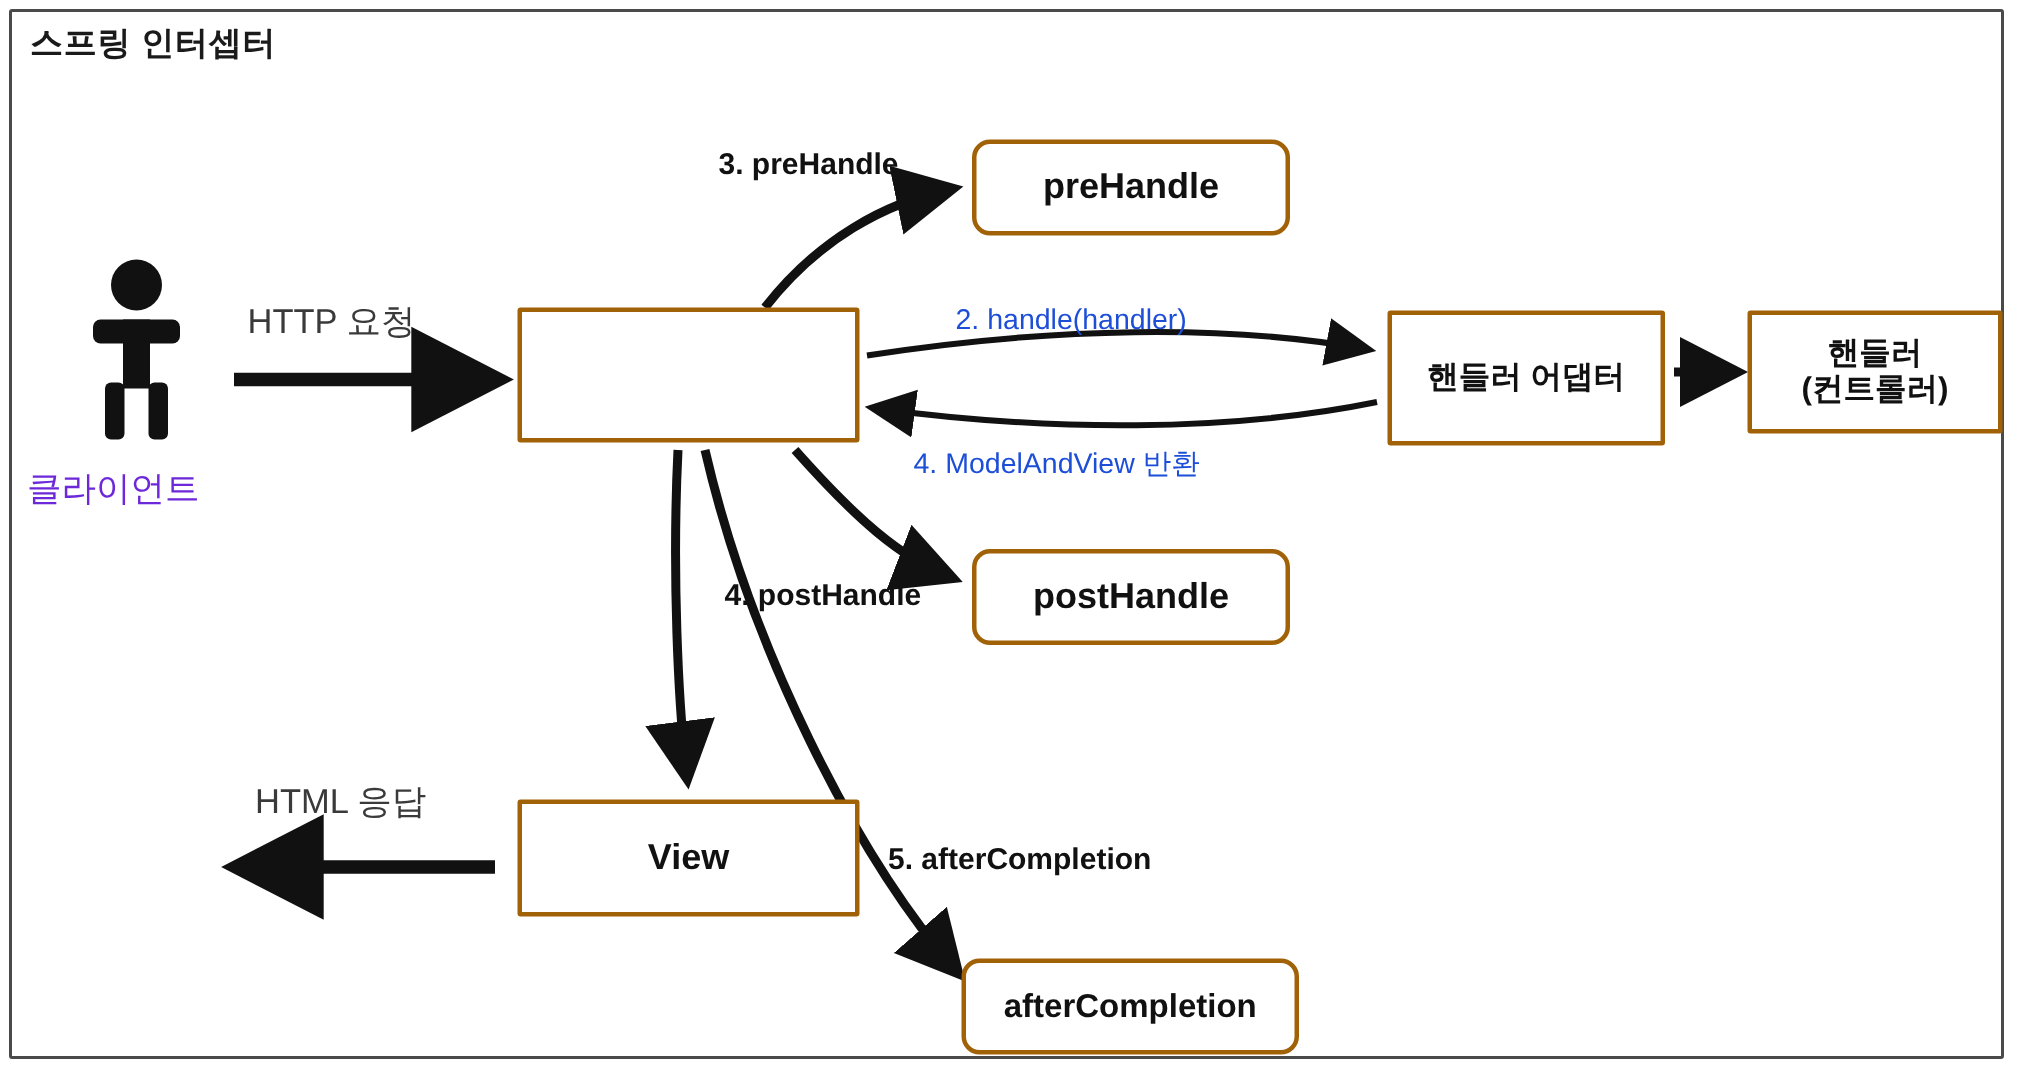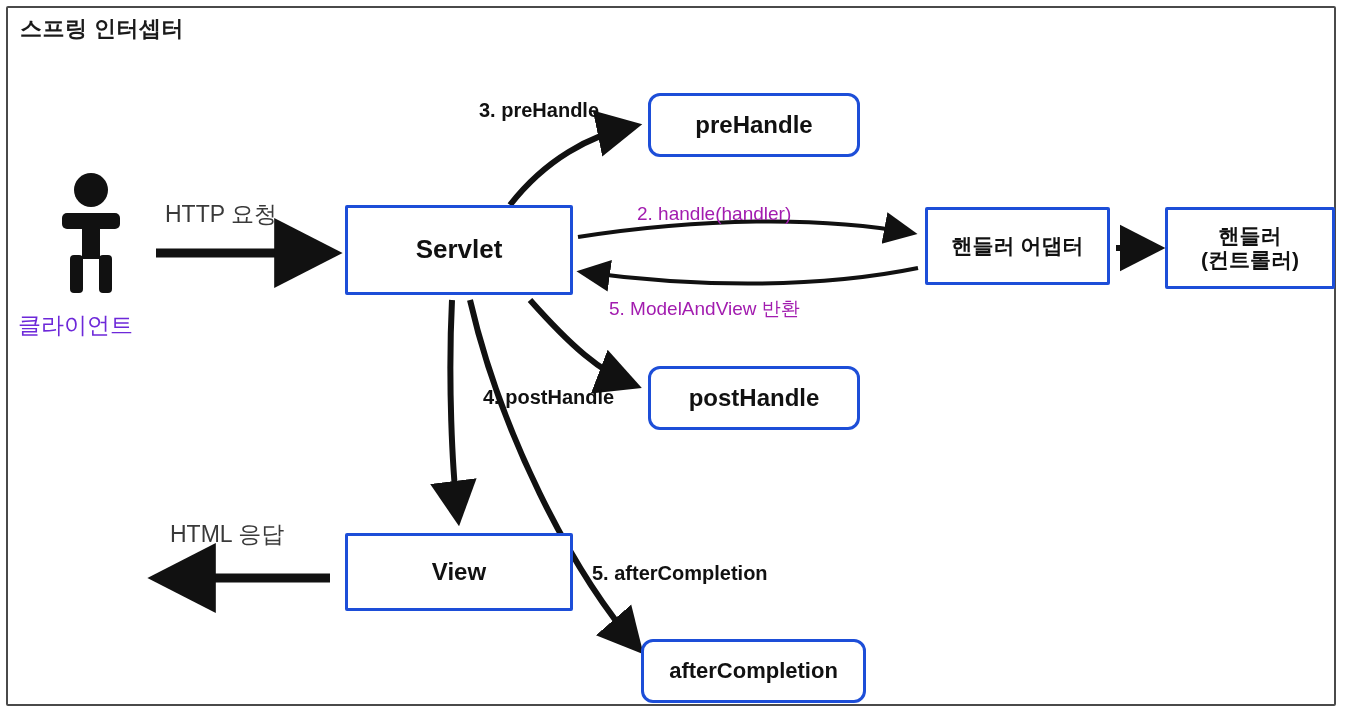--- a/index.html
+++ b/index.html
@@ -45,39 +45,39 @@
     pointer-events: none;
   }
   .node {
     position: absolute;
     box-sizing: border-box;
     display: flex;
     align-items: center;
     justify-content: center;
     text-align: center;
     background: #ffffff;
-    border: 3px solid #1d4ed8;
+    border: 3px solid #a16207;
     font-weight: bold;
     color: #111111;
     line-height: 1.15;
   }
   .node.rounded { border-radius: 12px; }
   .node.sharp { border-radius: 2px; }
 
   #node-prehandle  { left: 648px; top: 93px;  width: 212px; height: 64px;  font-size: 24px; }
   #node-dispatcher { left: 345px; top: 205px; width: 228px; height: 90px;  font-size: 26px; }
-  #node-adapter    { left: 925px; top: 207px; width: 185px; height: 78px;  font-size: 21px; }
+  #node-adapter    { left: 925px; top: 207px; width: 185px; height: 90px;  font-size: 21px; }
   #node-handler    { left: 1165px; top: 207px; width: 170px; height: 82px; font-size: 21px; }
   #node-posthandle { left: 648px; top: 366px; width: 212px; height: 64px;  font-size: 24px; }
   #node-view       { left: 345px; top: 533px; width: 228px; height: 78px;  font-size: 24px; }
   #node-aftercomp  { left: 641px; top: 639px; width: 225px; height: 64px;  font-size: 22px; }
 
   .label {
     position: absolute;
-    color: #a21caf;
+    color: #1d4ed8;
     white-space: nowrap;
   }
   .label.bold { font-weight: bold; color: #111111; }
 
   #label-http      { left: 165px; top: 199px; font-size: 23px; color: #3a3a3a; }
   #label-client    { left: 18px;  top: 310px; font-size: 23px; color: #6d28d9; }
   #label-html      { left: 170px; top: 519px; font-size: 23px; color: #3a3a3a; }
   #label-1         { left: 479px; top: 99px;  font-size: 20px; }
   #label-2         { left: 637px; top: 203px; font-size: 19px; }
   #label-3         { left: 609px; top: 296px; font-size: 19px; }
@@ -128,21 +128,20 @@
       <rect x="82" y="213" width="18" height="46" fill="#111111"></rect>
       <rect x="70" y="255" width="13" height="38" rx="4" fill="#111111"></rect>
       <rect x="99" y="255" width="13" height="38" rx="4" fill="#111111"></rect>
     </g>
   </svg>
 
   <div class="node rounded" id="node-prehandle">preHandle</div>
 
   <div class="node sharp" id="node-dispatcher">
     <span style="display:block;">
-      <span style="display:block;">Servlet</span>
     </span>
   </div>
 
   <div class="node sharp" id="node-adapter">핸들러 어댑터</div>
 
   <div class="node sharp" id="node-handler">
     <span style="display:block;">
       <span style="display:block;">핸들러</span>
       <span style="display:block;">(컨트롤러)</span>
     </span>
@@ -153,17 +152,17 @@
   <div class="node rounded" id="node-posthandle">postHandle</div>
 
   <div class="node rounded" id="node-aftercomp">afterCompletion</div>
 
   <div class="label" id="label-http">HTTP 요청</div>
   <div class="label" id="label-client">클라이언트</div>
   <div class="label" id="label-html">HTML 응답</div>
 
   <div class="label bold" id="label-1">3. preHandle</div>
   <div class="label" id="label-2">2. handle(handler)</div>
-  <div class="label" id="label-3">5. ModelAndView 반환</div>
+  <div class="label" id="label-3">4. ModelAndView 반환</div>
   <div class="label bold" id="label-4">4. postHandle</div>
   <div class="label bold" id="label-6">5. afterCompletion</div>
 
 </div>
 
 </body></html>

